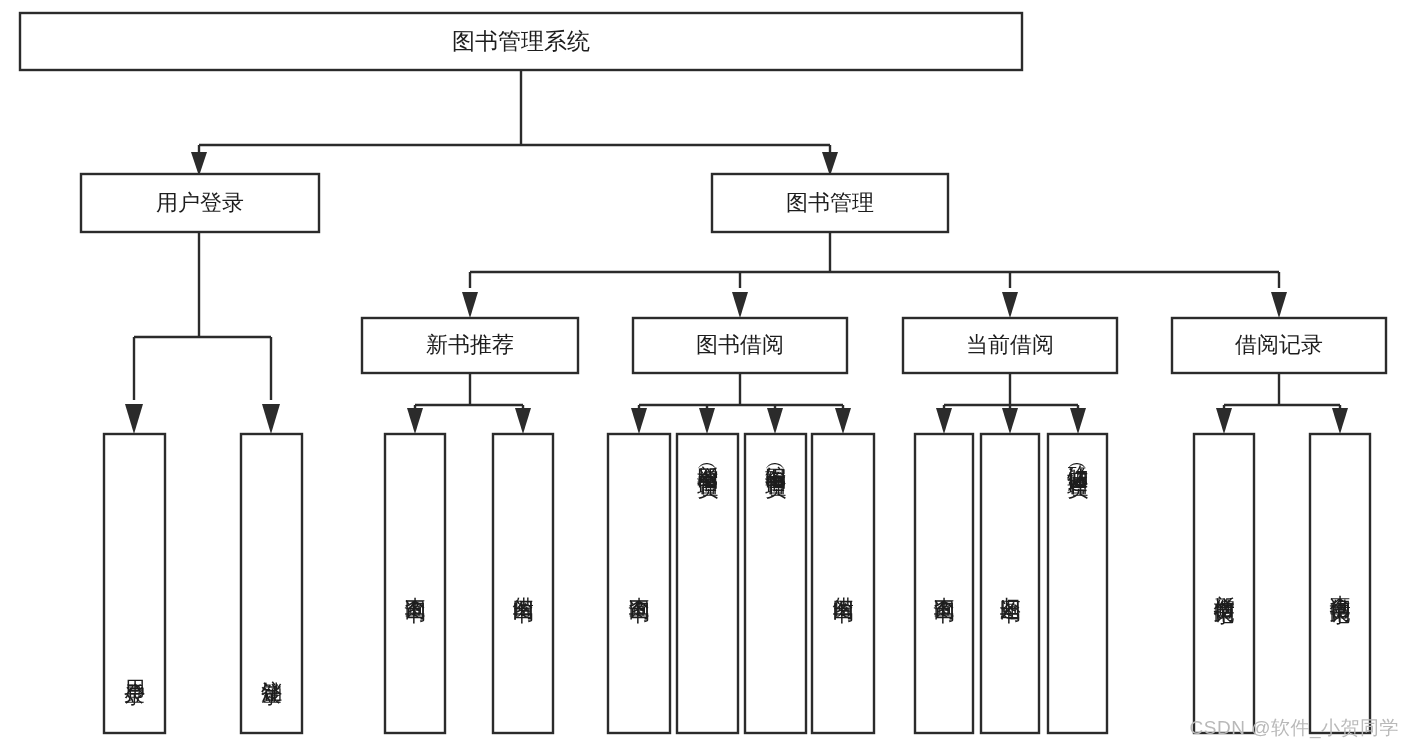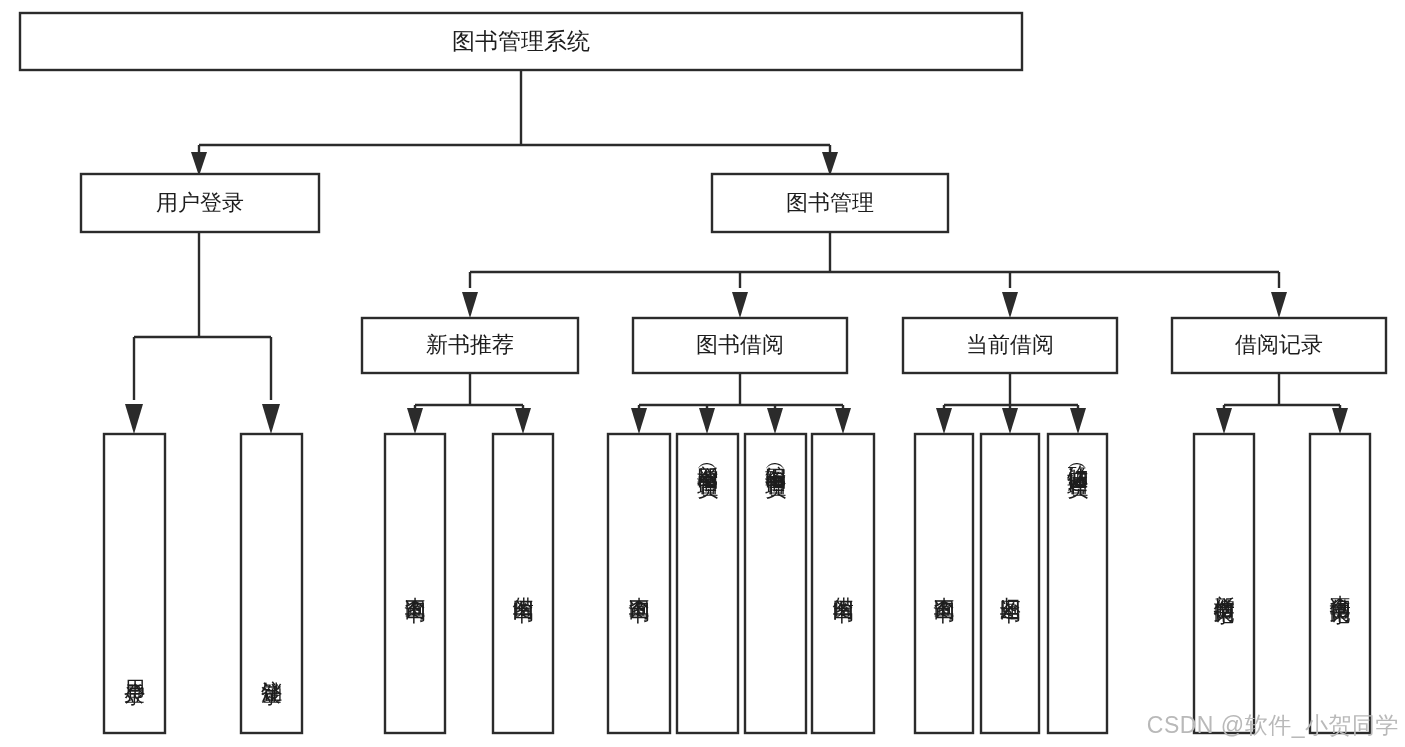--- a/index.html
+++ b/index.html
@@ -69,21 +69,21 @@
     line-height: 1.08;
     letter-spacing: 2px;
     color: #1d1d1d;
     white-space: nowrap;
   }
   .watermark {
     position: absolute;
     right: 6px;
     bottom: 6px;
     font-family: "Liberation Sans", "DejaVu Sans", sans-serif;
-    font-size: 23px;
+    font-size: 19px;
     color: #b9b9b9;
     letter-spacing: 0.5px;
     white-space: nowrap;
   }
 </style>
 </head>
 <body>
 
 <div id="diagram-root">
 

